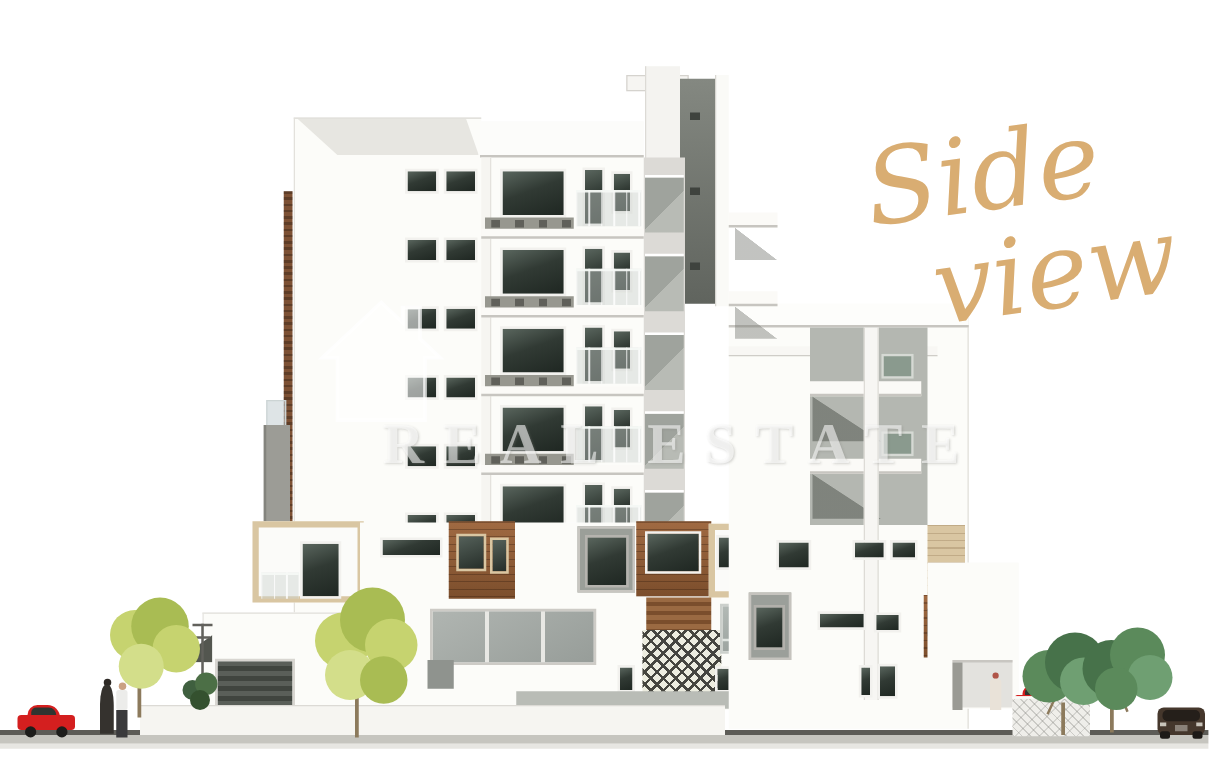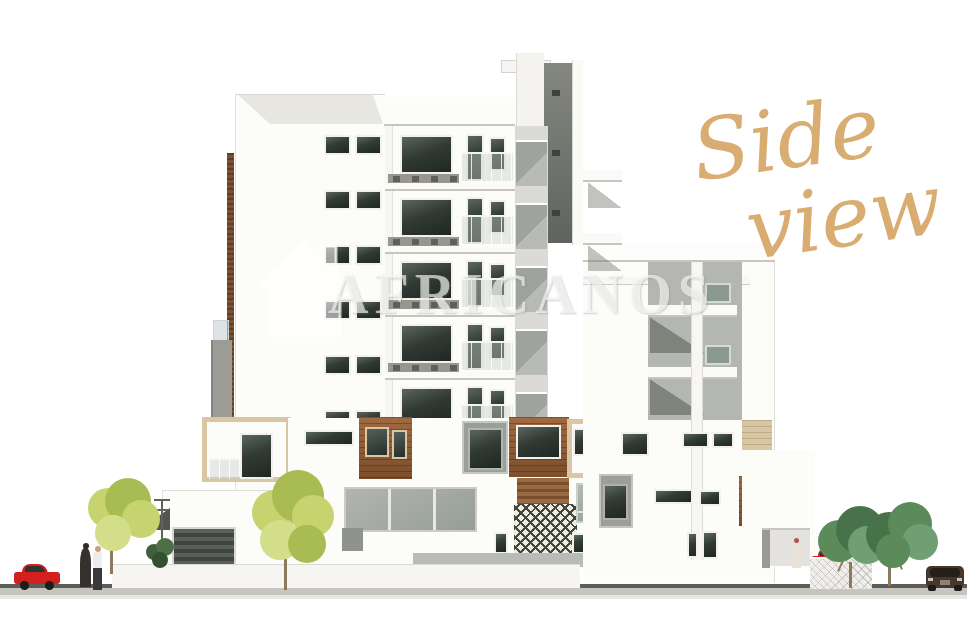--- a/index.html
+++ b/index.html
@@ -332,21 +332,21 @@
     <span class="blob" style="left:4px;top:14px;width:46px;height:46px;background:var(--tree-dark-deep,#47724a);"></span>
     <span class="blob" style="left:26px;top:4px;width:44px;height:44px;background:var(--tree-dark,#5b8a5b);"></span>
     <span class="blob" style="left:40px;top:26px;width:36px;height:36px;background:#6f9f72;"></span>
     <span class="blob" style="left:14px;top:36px;width:34px;height:34px;background:var(--tree-dark,#5b8a5b);"></span>
   </div>
 
   <div class="a wm" style="left:0;top:0;width:967px;height:617px;pointer-events:none;">
     <svg class="a" style="left:250px;top:224px;" width="110" height="115" viewBox="0 0 110 115">
       <path d="M8 62 L55 18 L72 34 L72 22 L86 22 L86 47 L102 62 L90 62 L90 112 L20 112 L20 62 Z" fill="rgba(255,255,255,0.55)" stroke="rgba(255,255,255,0.75)" stroke-width="3"></path>
     </svg>
-    <div class="a" style="left:328px;top:262px;font-size:56px;letter-spacing:6px;">AFRICANOS</div>
+    <div class="a" style="left:306px;top:328px;font-size:46px;letter-spacing:15px;opacity:.9;">REAL ESTATE</div>
   </div>
 
   <div class="a script" style="left:688px;top:90px;width:220px;height:170px;">
     <div class="a" style="left:4px;top:0;font-size:84px;transform:rotate(-8deg);">Side</div>
     <div class="a" style="left:58px;top:78px;font-size:84px;transform:rotate(-8deg);">view</div>
   </div>
 
 </div>
 
 </body></html>

